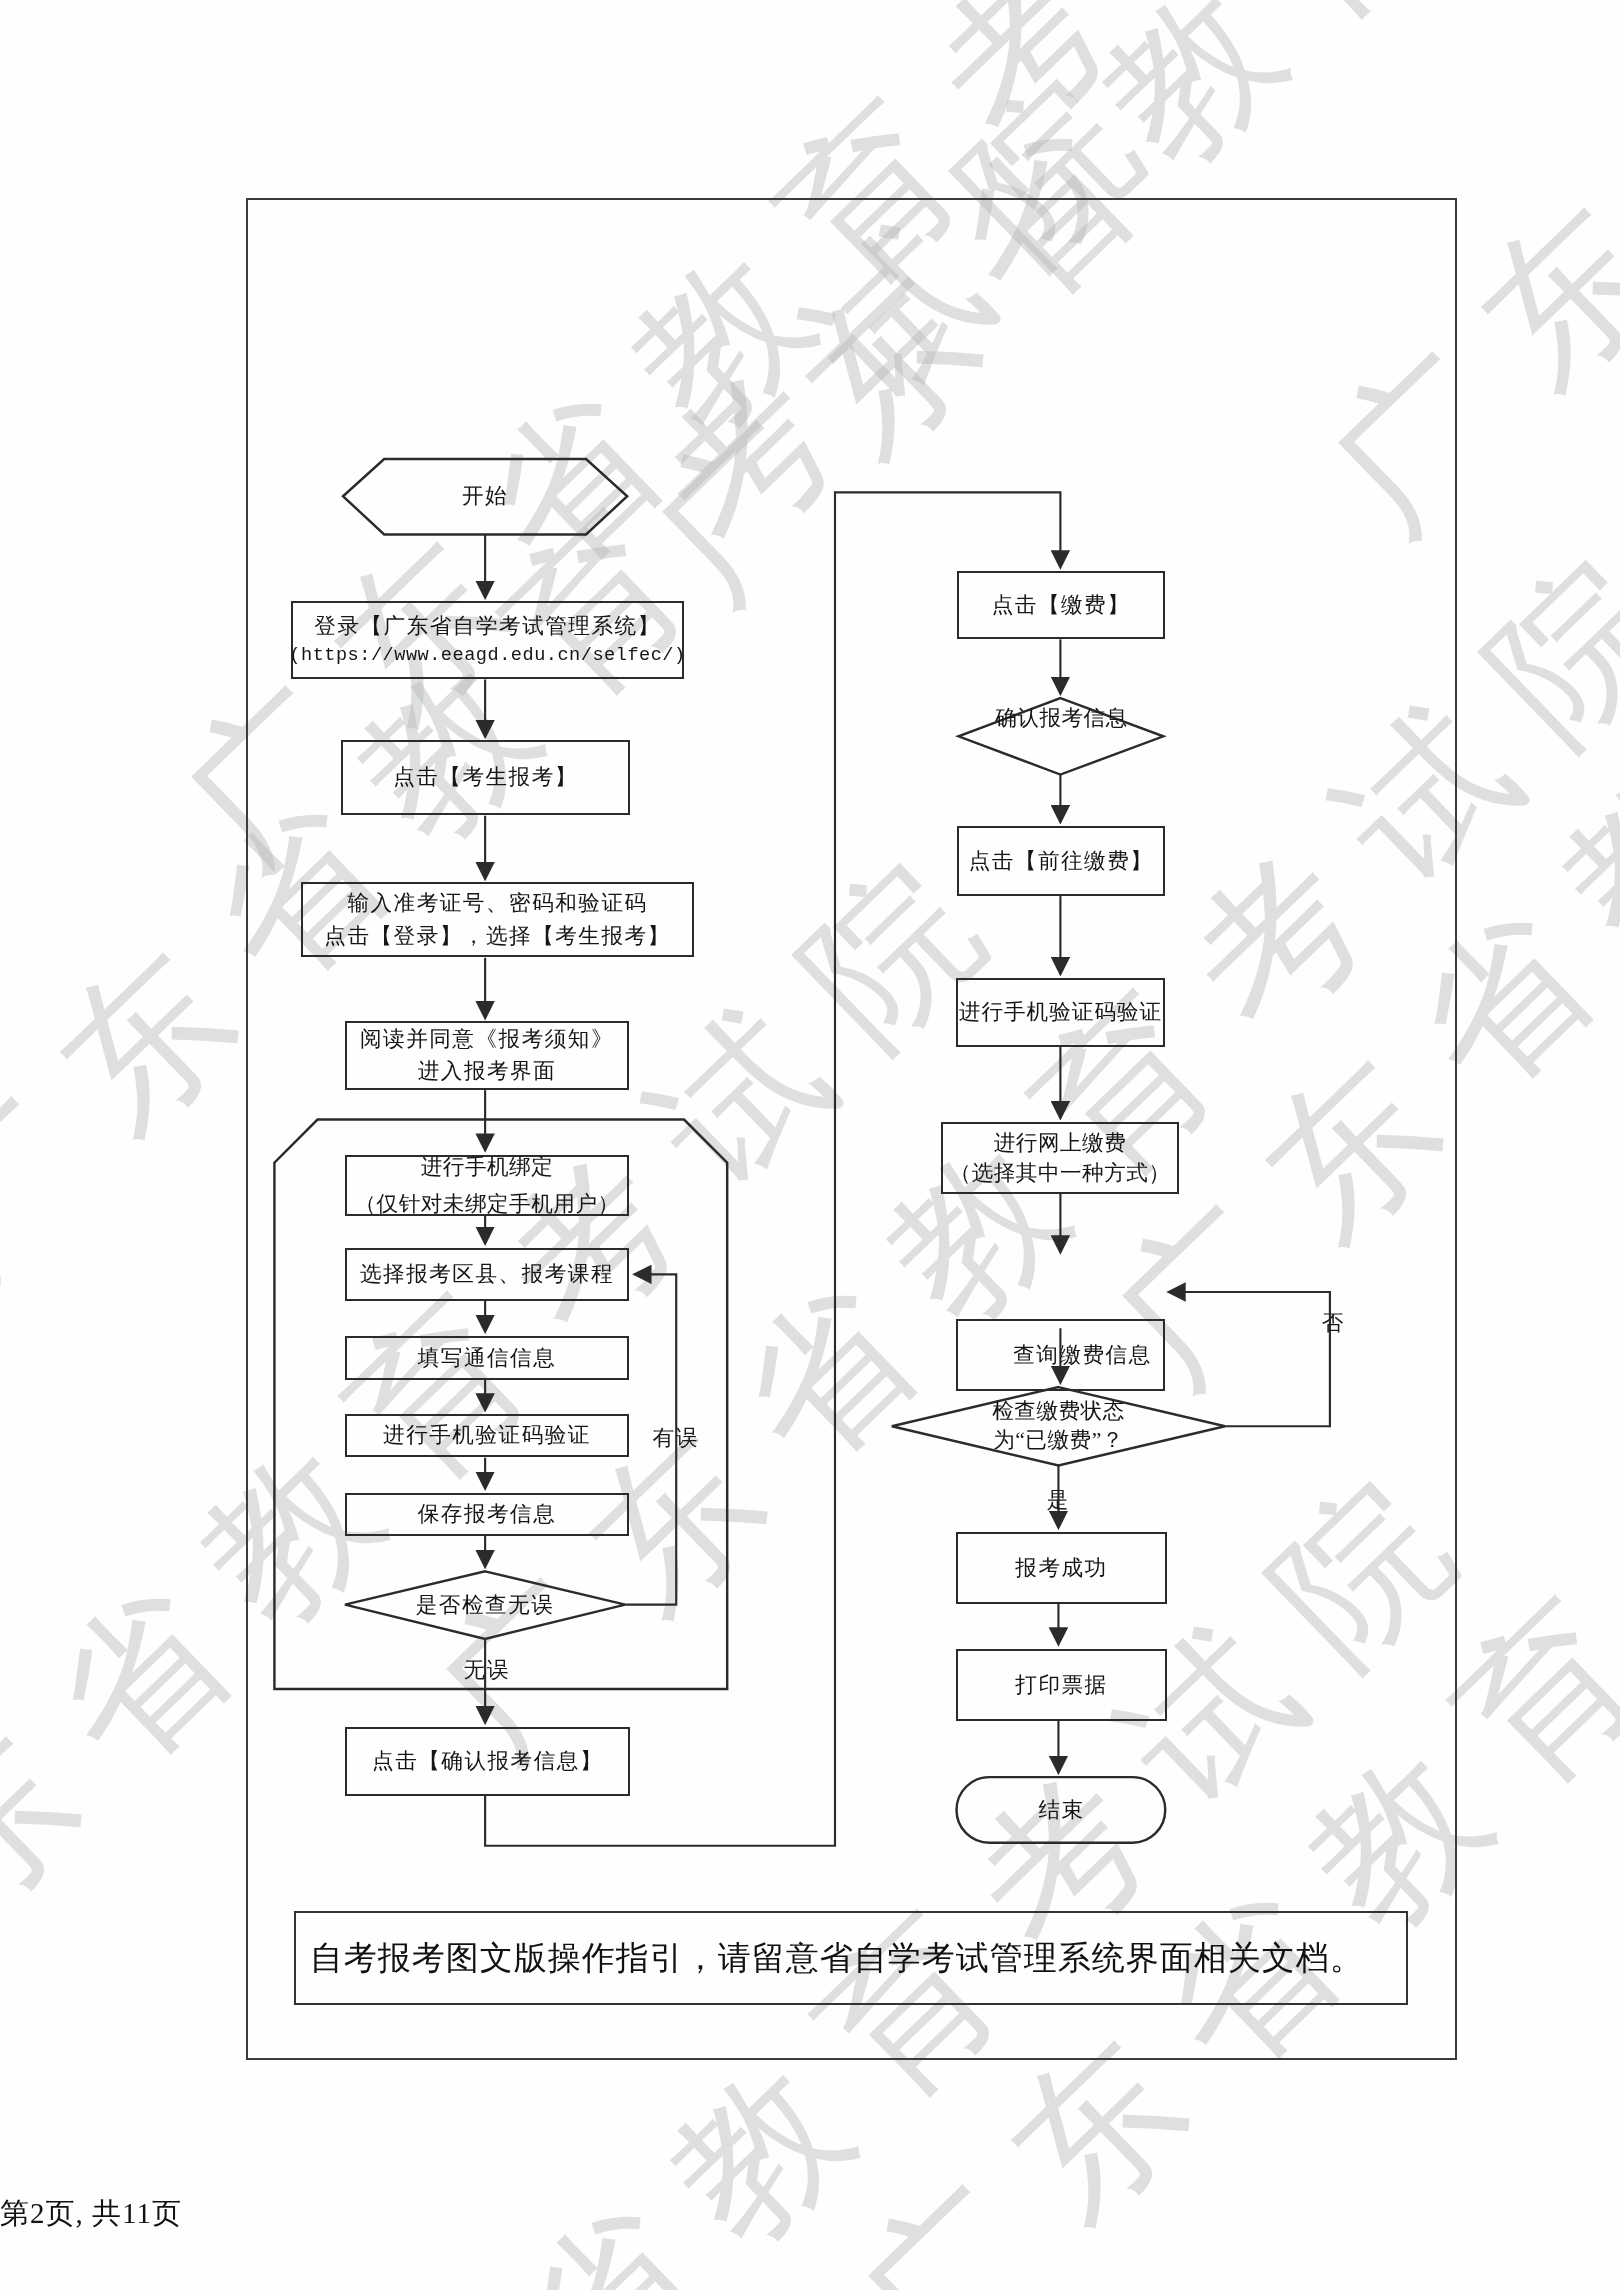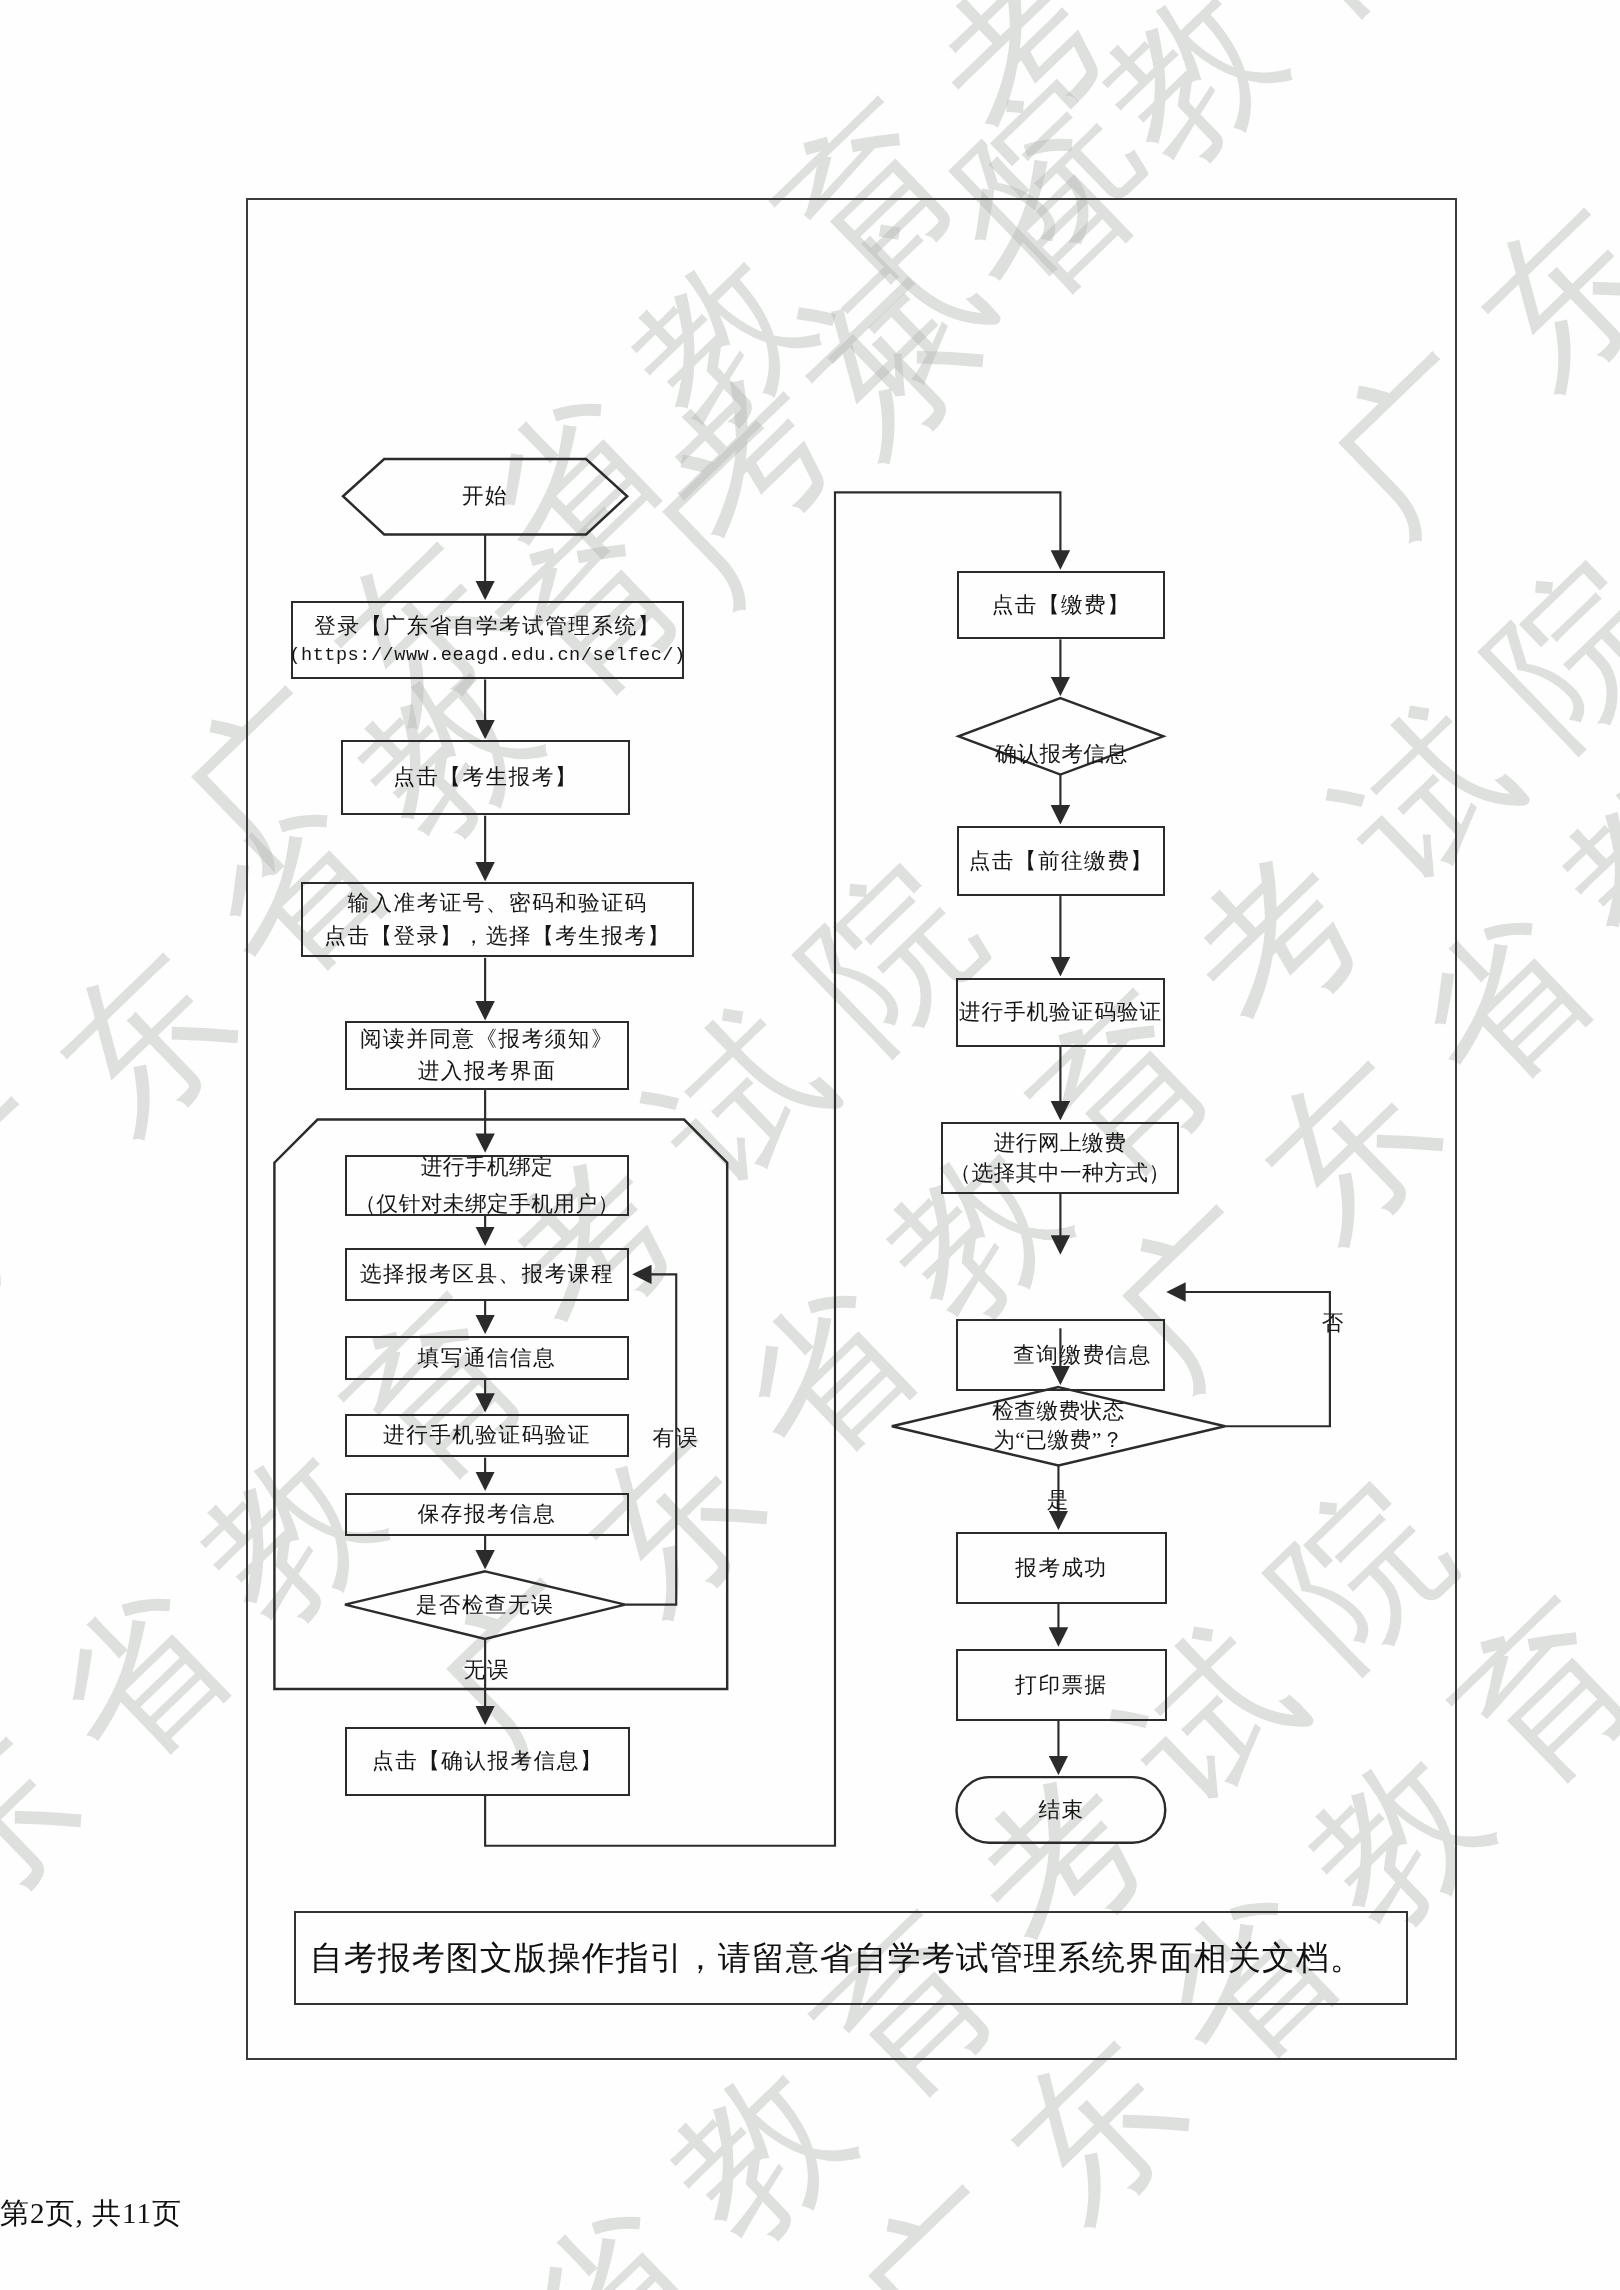--- a/index.html
+++ b/index.html
@@ -169,21 +169,21 @@
   </div>
 
   <div class="node rect" style="left:345px;top:1727px;width:285px;height:69px;">
     <span>点击【确认报考信息】</span>
   </div>
 
   <div class="node rect" style="left:957px;top:571px;width:208px;height:68px;">
     <span>点击【缴费】</span>
   </div>
 
-  <div class="node noborder" style="left:959px;top:716px;width:205px;height:76px;letter-spacing:0.5px;">
+  <div class="node noborder" style="left:959px;top:680px;width:205px;height:76px;letter-spacing:0.5px;">
     <span>确认报考信息</span>
   </div>
 
   <div class="node rect" style="left:957px;top:826px;width:208px;height:70px;">
     <span>点击【前往缴费】</span>
   </div>
 
   <div class="node rect" style="left:956px;top:978px;width:209px;height:69px;letter-spacing:1px;">
     <span>进行手机验证码验证</span>
   </div>

